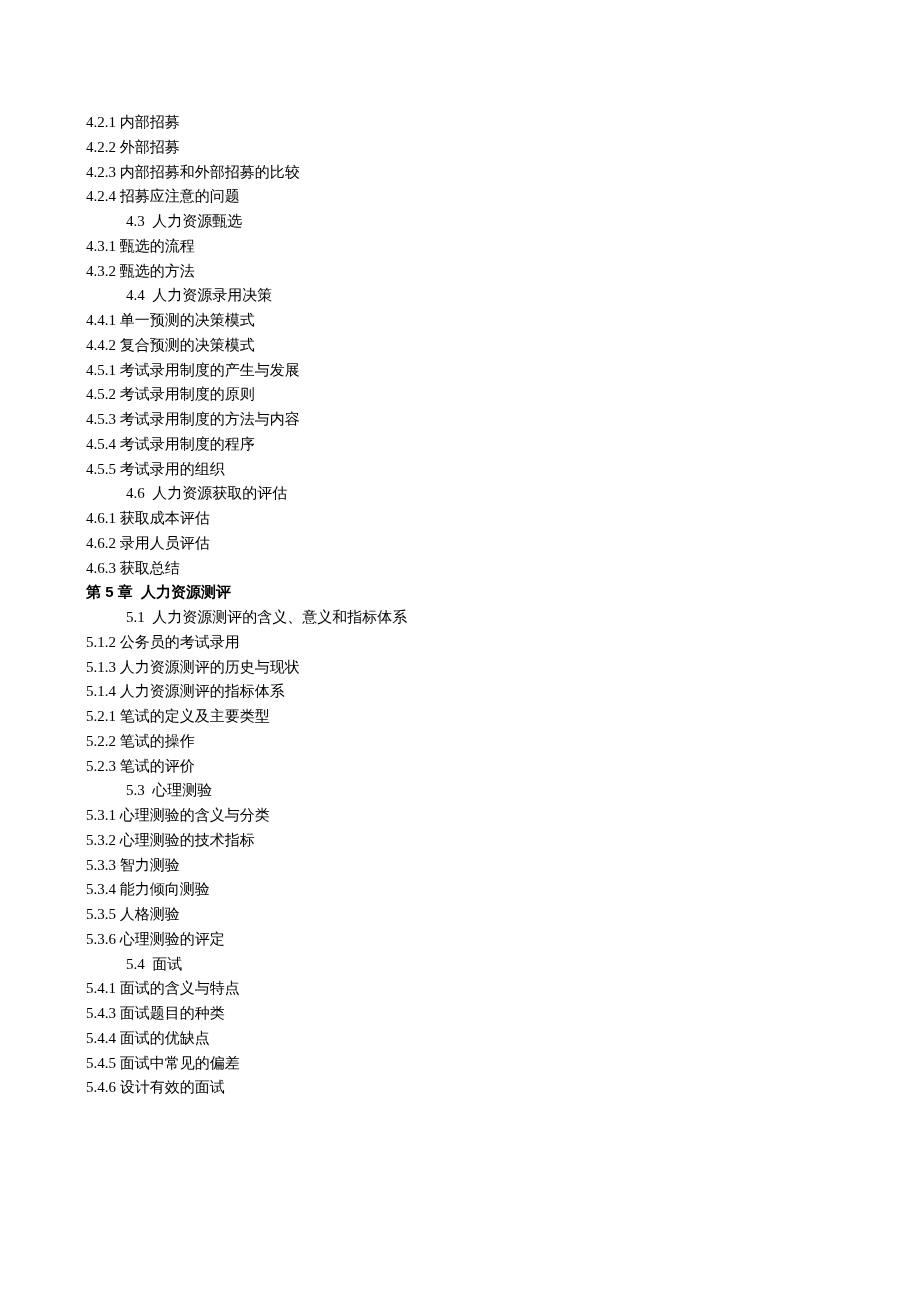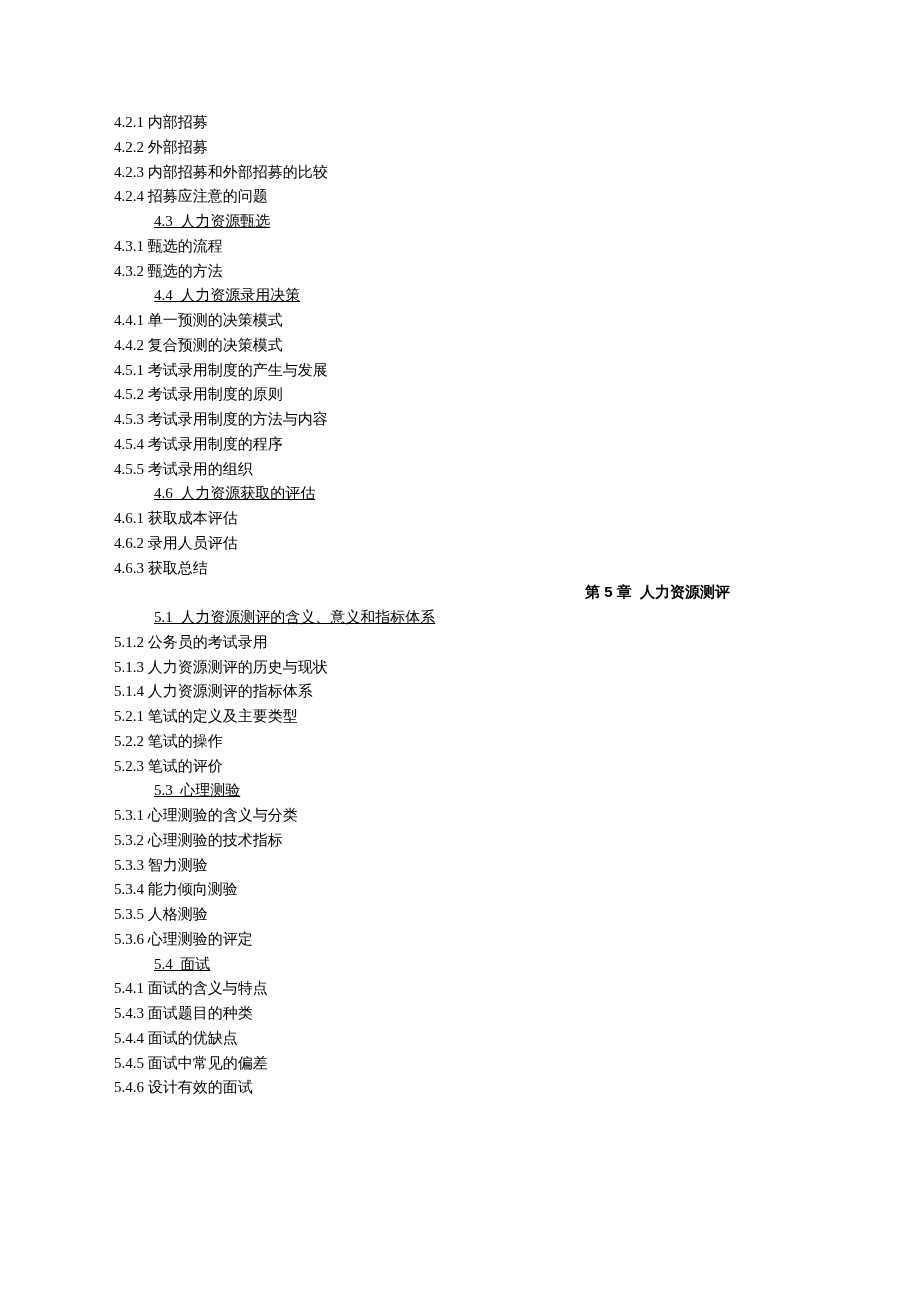--- a/index.html
+++ b/index.html
@@ -5,33 +5,32 @@
   body {
     margin: 0;
     padding: 0;
     background: #ffffff;
     font-family: "SimSun", "宋体", serif;
     font-size: 15px;
     color: #000000;
     width: 920px;
   }
   .page {
-    padding: 110px 60px 60px 114px;
+    padding: 110px 60px 60px 86px;
     line-height: 1.65;
   }
   .line {
     white-space: pre;
   }
   .section-indent {
     padding-left: 40px;
-    text-decoration: underline;
   }
   .chapter-title {
     font-weight: bold;
-    text-align: right;
+    text-align: left;
     padding-left: 0;
     margin-right: 130px;
     font-family: "Microsoft YaHei", "SimHei", sans-serif;
   }
 </style>
 </head>
 <body>
 
 <div class="page" id="page-root">
     <div class="line">4.2.1 内部招募</div>

